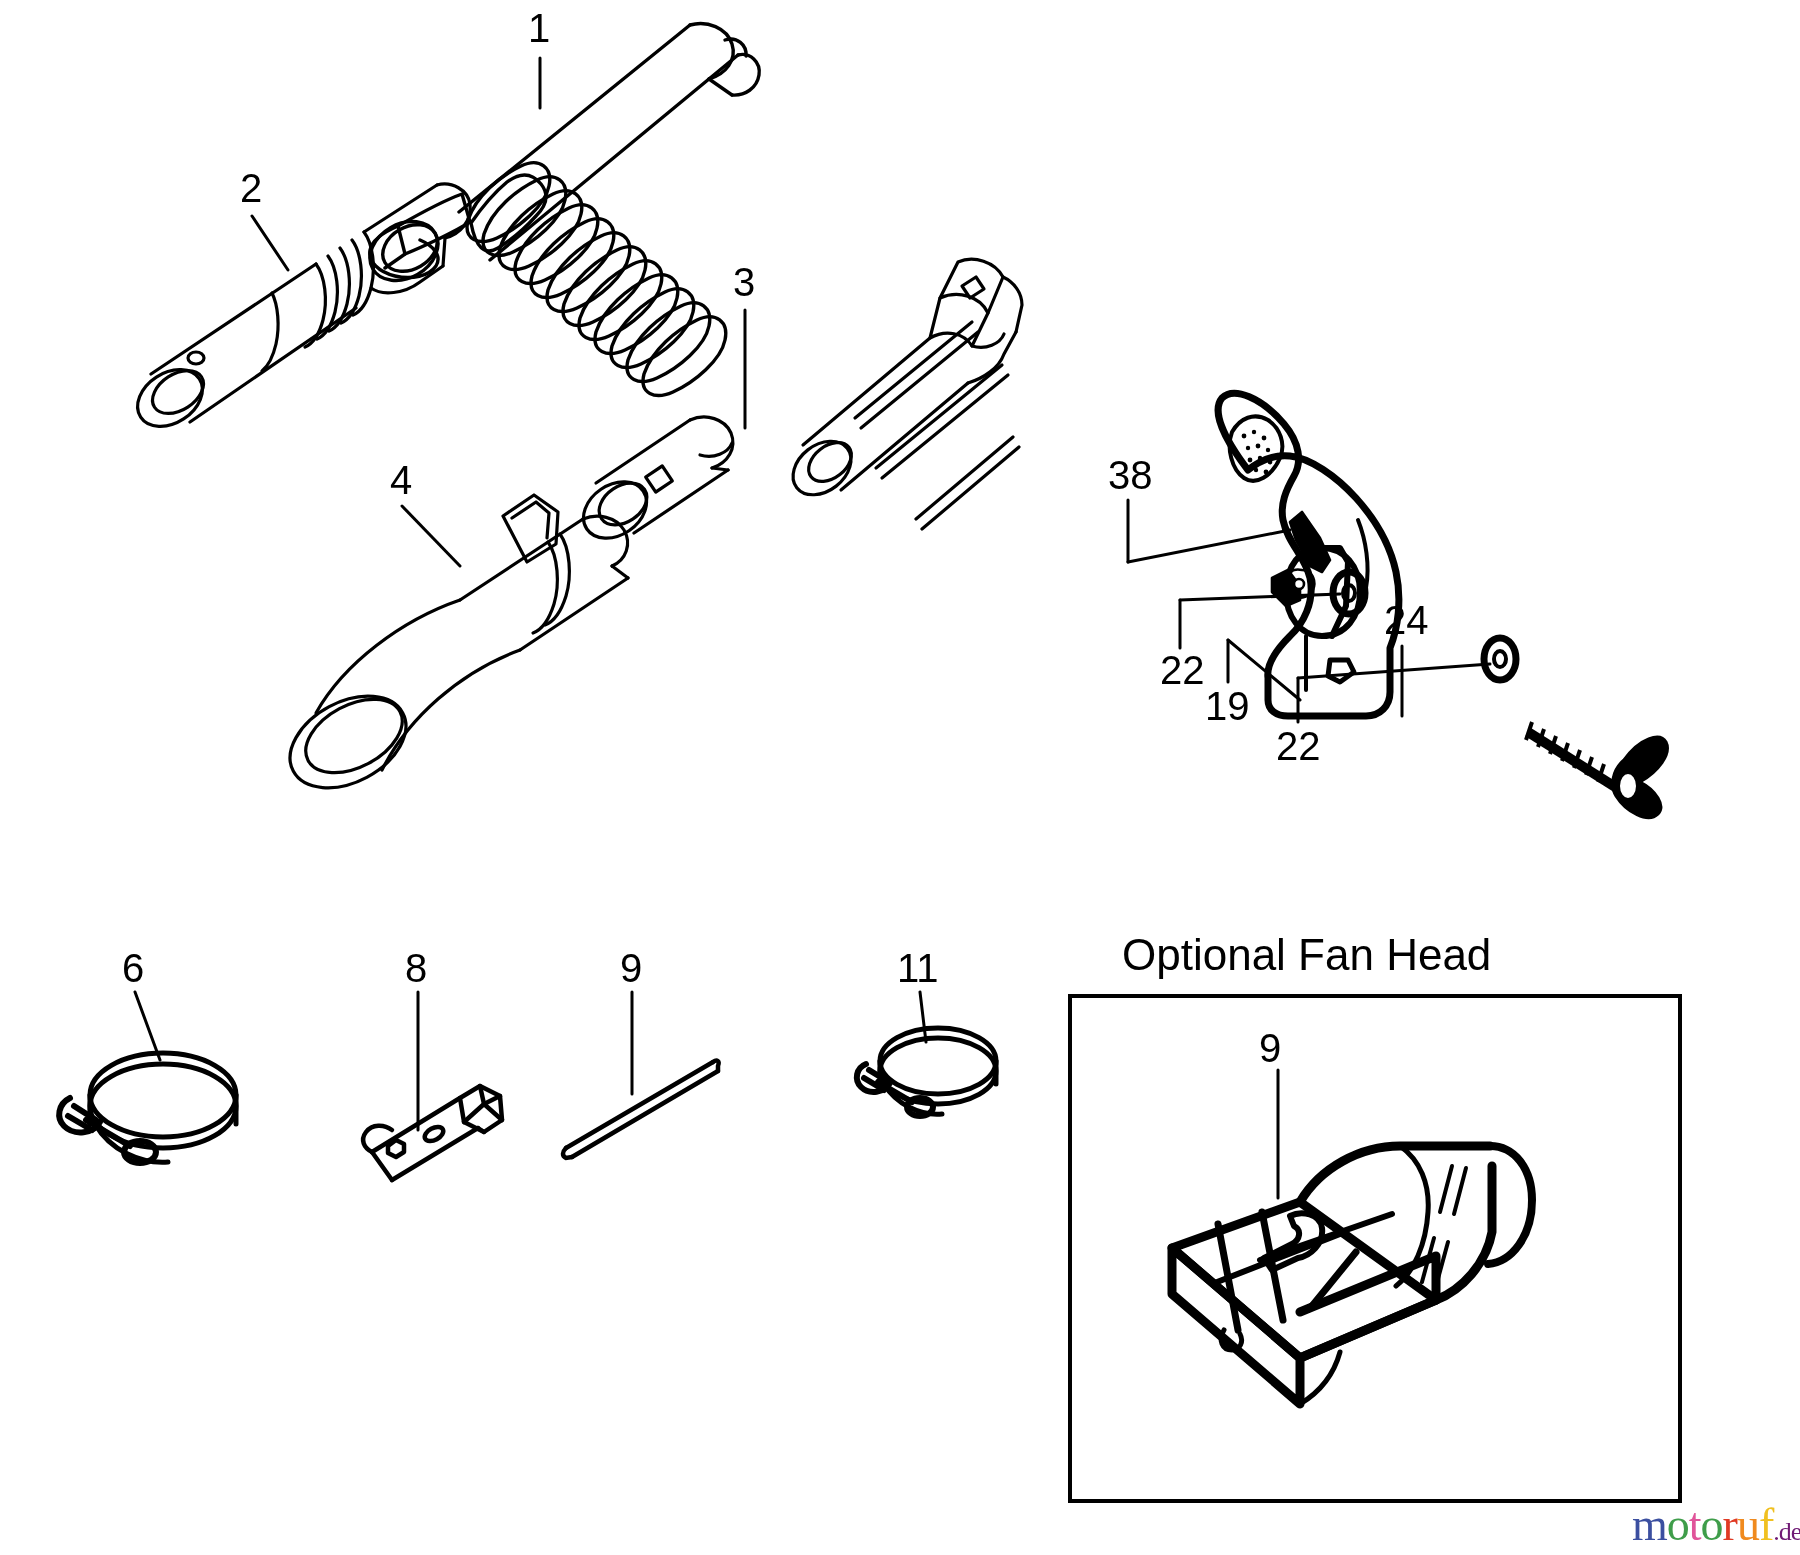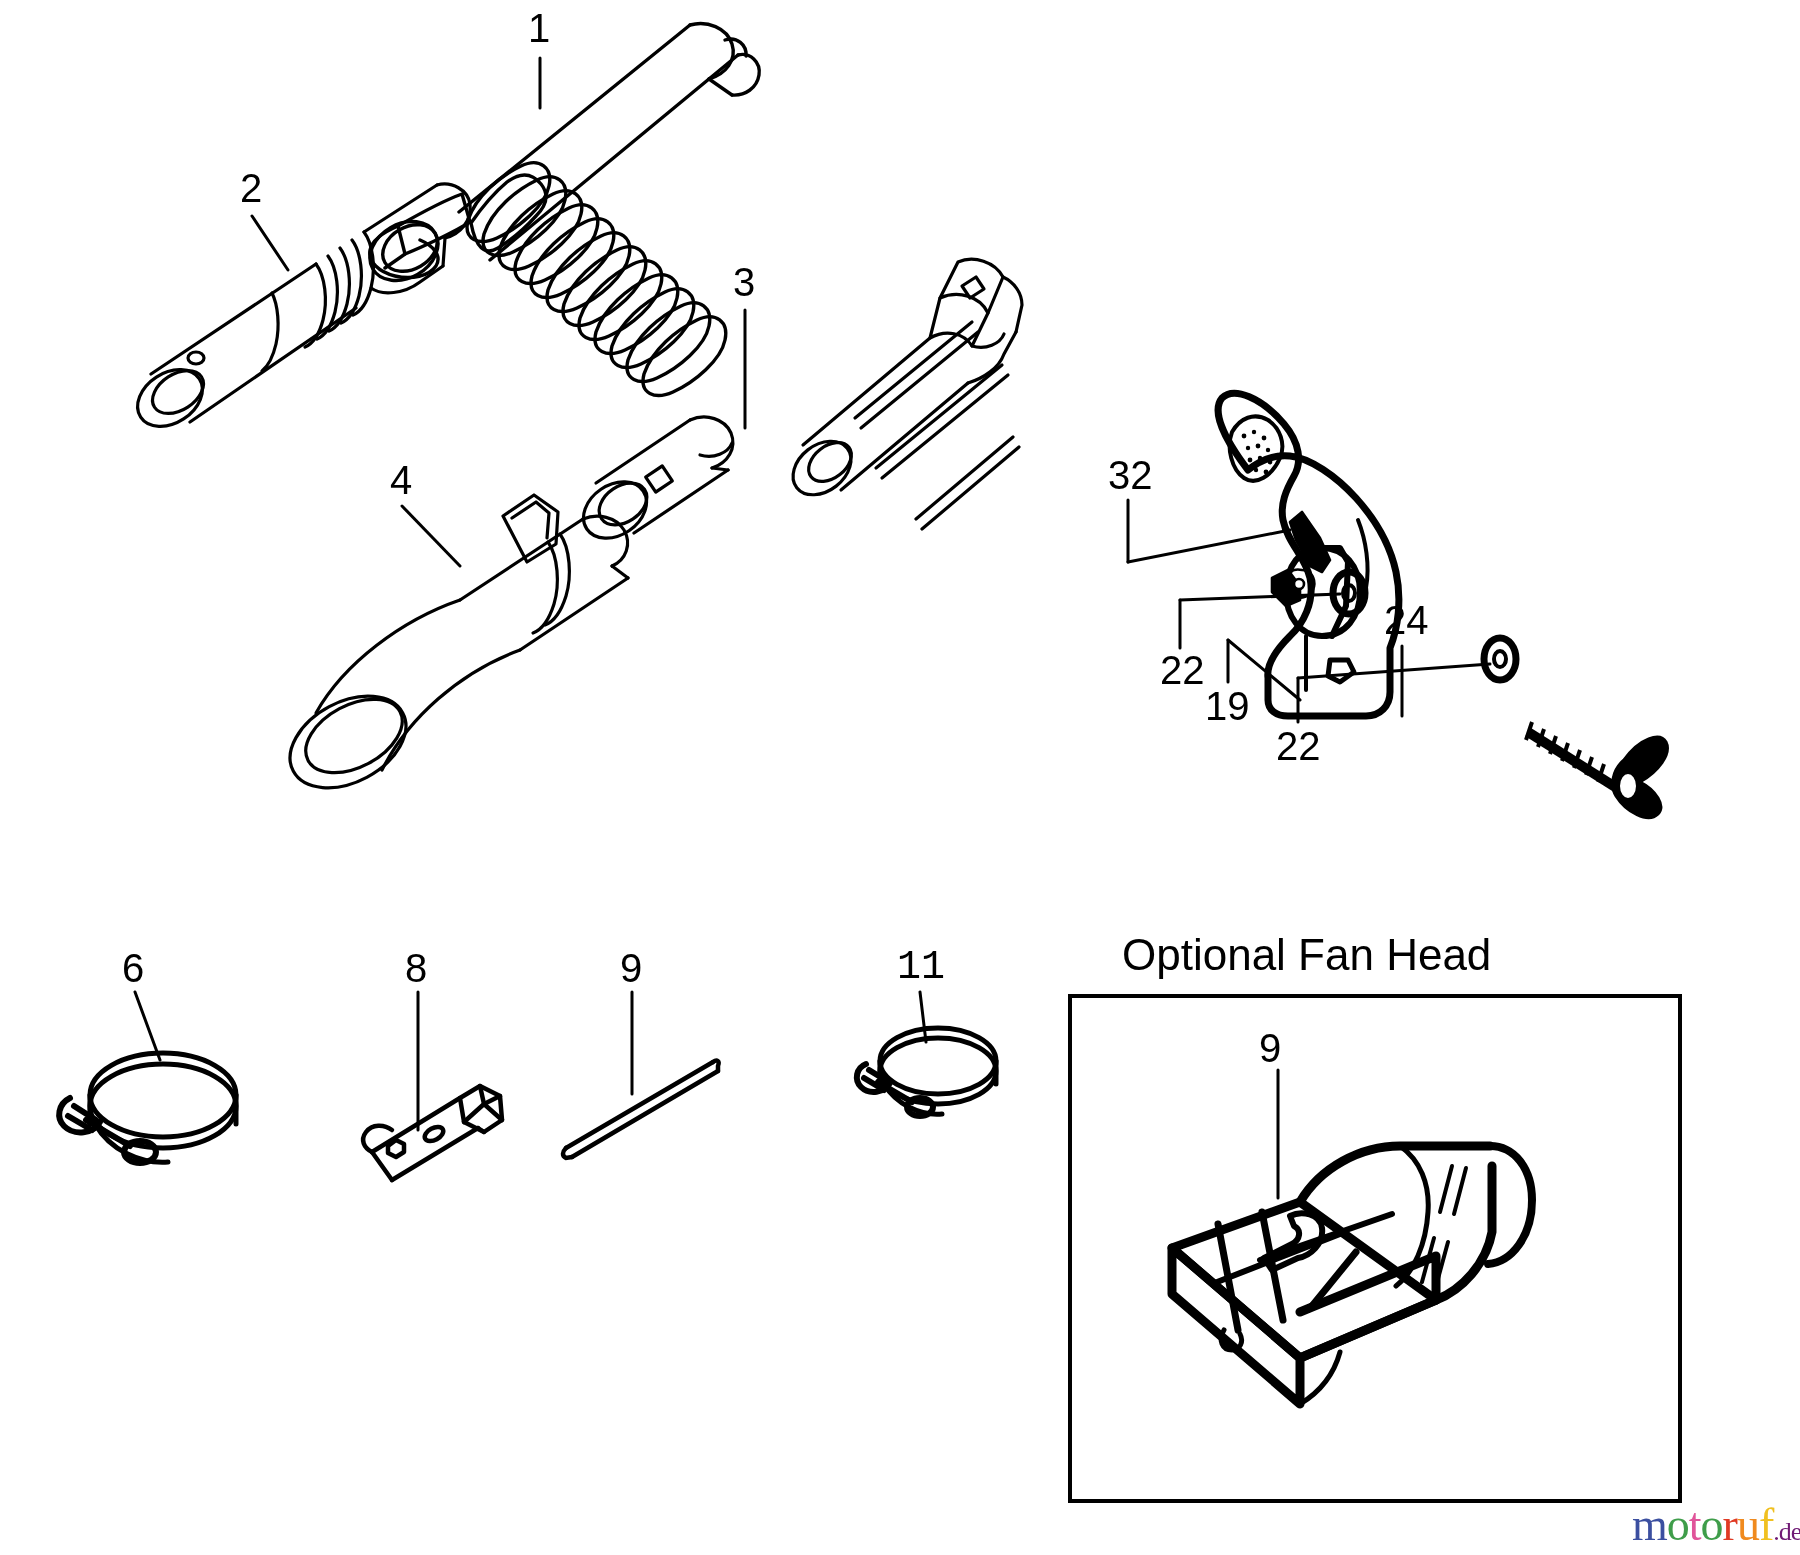--- a/index.html
+++ b/index.html
@@ -321,23 +321,23 @@
     <line x1="1402" y1="646" x2="1402" y2="716"></line>
   </svg>
 
   <div class="callout" style="left:528px;top:8px;">1</div>
   <div class="callout" style="left:240px;top:168px;">2</div>
   <div class="callout" style="left:733px;top:262px;">3</div>
   <div class="callout" style="left:390px;top:460px;">4</div>
   <div class="callout" style="left:122px;top:948px;">6</div>
   <div class="callout" style="left:405px;top:948px;">8</div>
   <div class="callout" style="left:620px;top:948px;">9</div>
-  <div class="callout" style="left:897px;top:948px;font-family:Liberation Mono, monospace;">11</div>
+  <div class="callout" style="left:897px;top:948px;">11</div>
   <div class="callout" style="left:1259px;top:1028px;">9</div>
-  <div class="callout" style="left:1108px;top:455px;">32</div>
+  <div class="callout" style="left:1108px;top:455px;">38</div>
   <div class="callout" style="left:1160px;top:650px;">22</div>
   <div class="callout" style="left:1205px;top:686px;">19</div>
   <div class="callout" style="left:1276px;top:726px;">22</div>
   <div class="callout" style="left:1384px;top:600px;">24</div>
 
   <div class="boxtitle" style="left:1122px;top:930px;">Optional Fan Head</div>
 
   <div class="wm" style="left:1632px;top:1498px;">
     <span style="color:#3b4fa0;">m</span><span style="color:#3f9d4a;">o</span><span style="color:#e0549a;">t</span><span style="color:#3f9d4a;">o</span><span style="color:#e03a24;">r</span><span style="color:#f08a1e;">u</span><span style="color:#f0c020;">f</span><span class="de">.de</span>
   </div>

